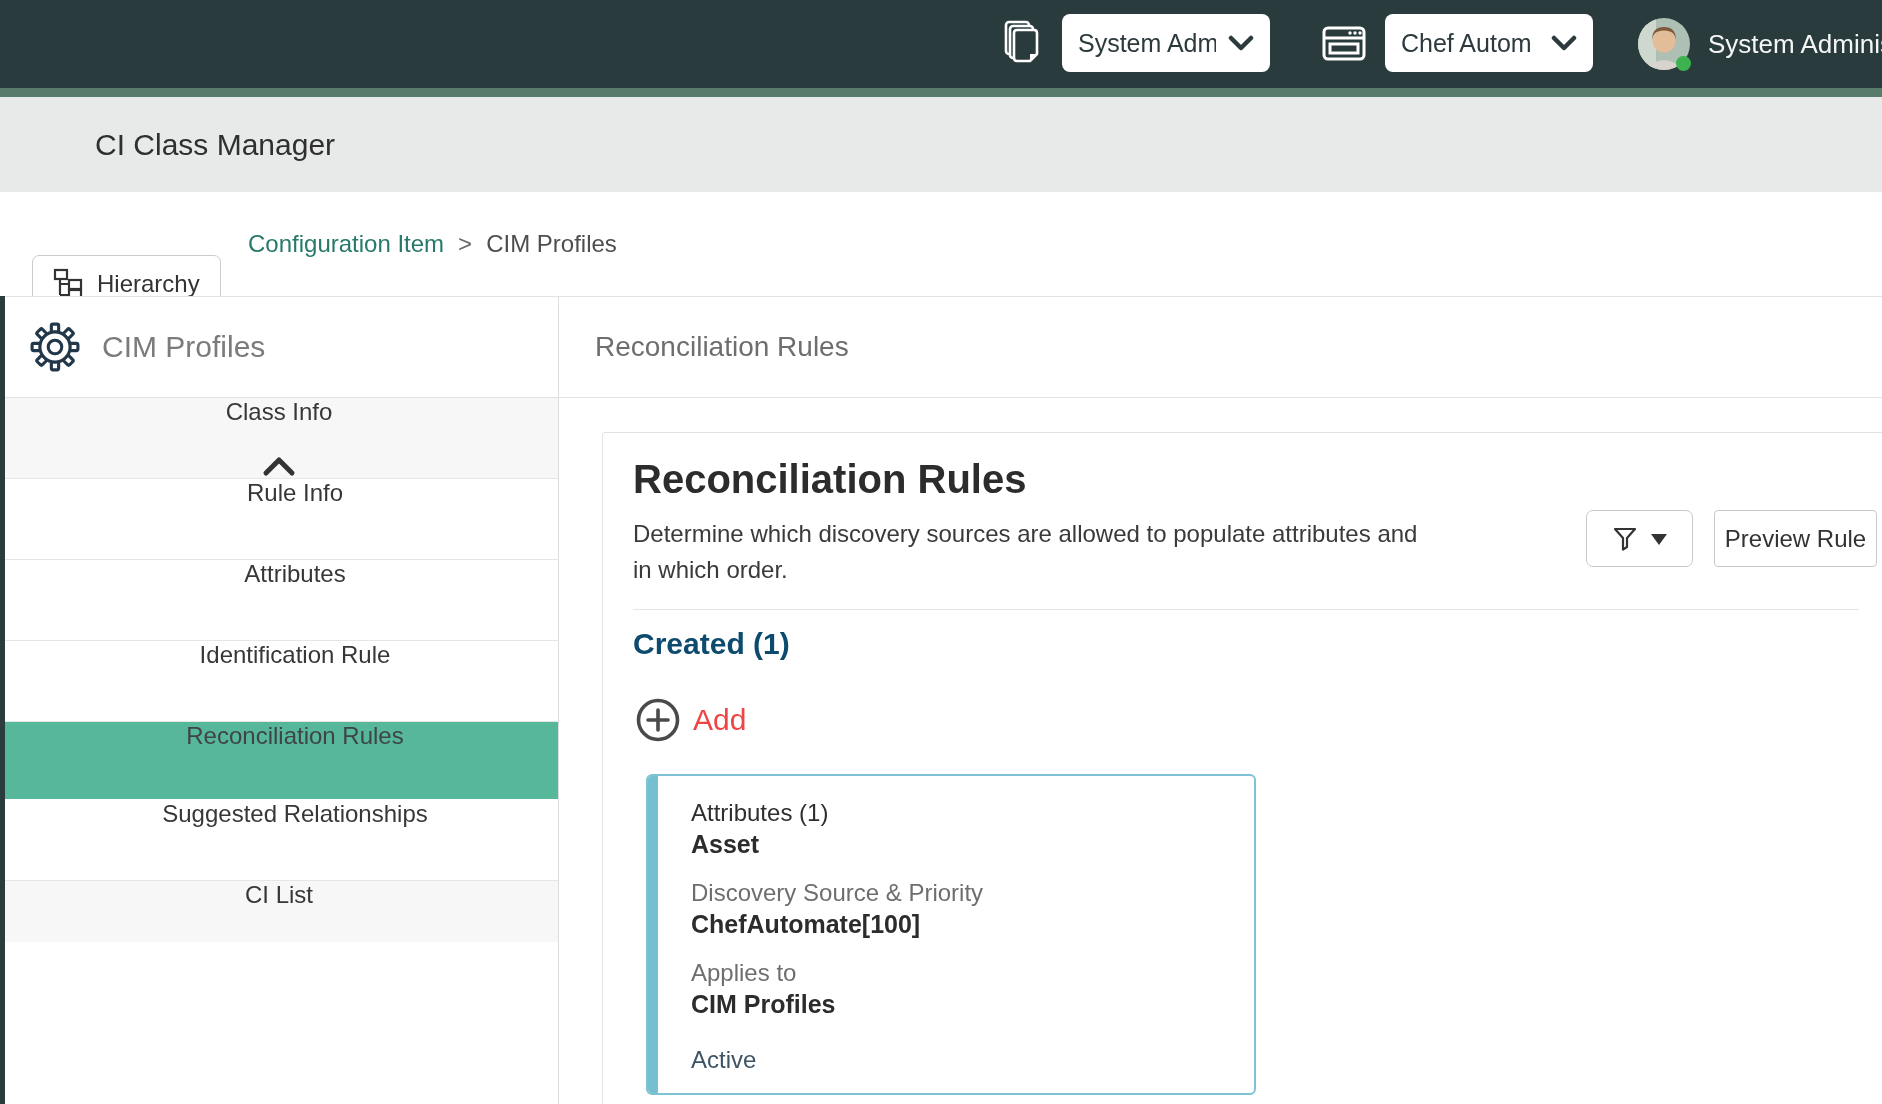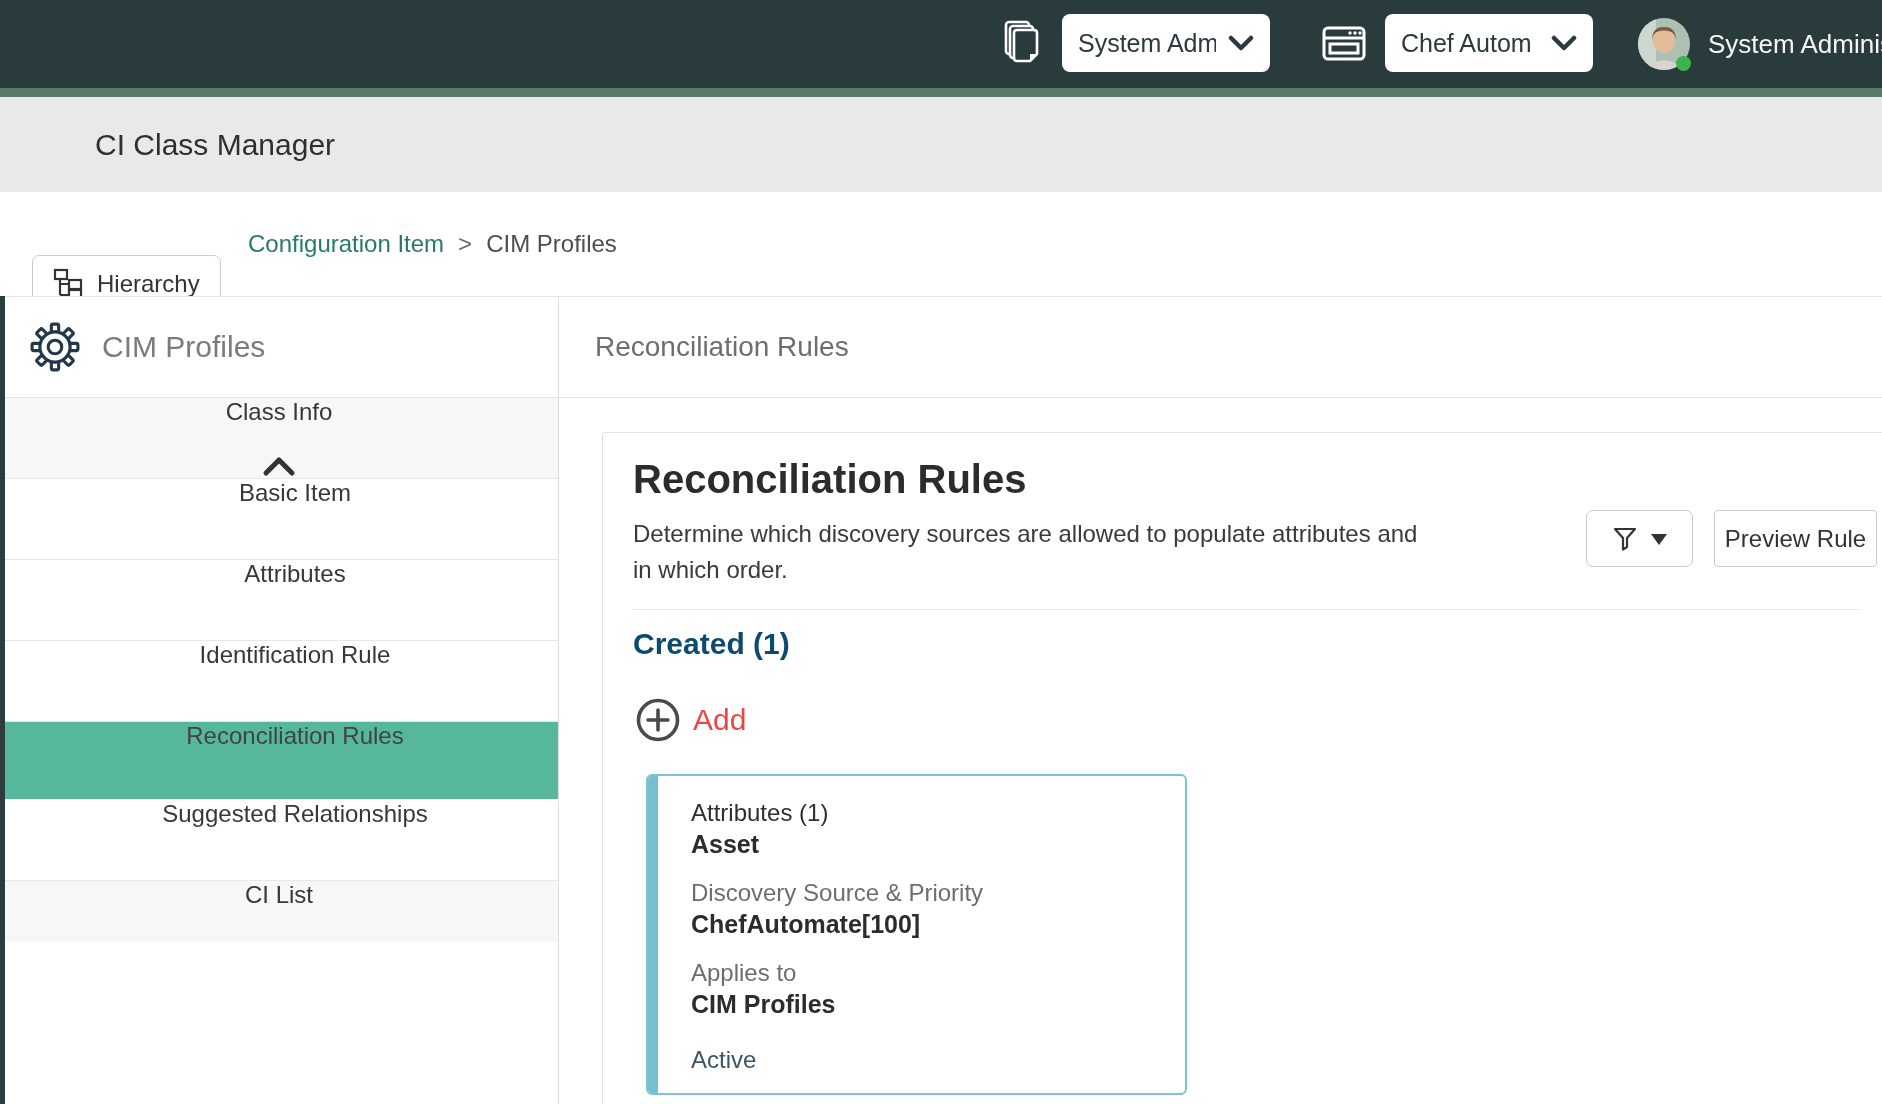--- a/index.html
+++ b/index.html
@@ -68,21 +68,21 @@
   .filter-btn { position:absolute; left:983px; top:77px; width:107px; height:57px; background:#fff;
     border:1px solid #c8c8c8; border-radius:7px; display:flex; align-items:center; justify-content:center; gap:12px; cursor:pointer; }
   .preview-btn { position:absolute; left:1111px; top:77px; width:163px; height:57px; background:#fff;
     border:1px solid #c8c8c8; border-radius:4px; display:flex; align-items:center; justify-content:center;
     font-size:24px; color:#333; cursor:pointer; }
   .card-hr { position:absolute; left:30px; right:32px; top:176px; height:0; border-top:1px solid #e5e5e5; }
   .created-heading { position:absolute; left:30px; top:194px; font-size:30px; font-weight:bold; color:#0c4a6e; }
   .add-btn { position:absolute; left:32px; top:264px; display:flex; align-items:center; gap:12px; cursor:pointer; }
   .add-label { font-size:30px; color:#ef4444; }
 
-  .rule-card { position:absolute; left:43px; top:341px; width:541px; height:321px;
+  .rule-card { position:absolute; left:43px; top:341px; width:610px; height:321px;
     border:2px solid #7cc4d5; border-radius:6px; overflow:hidden; cursor:pointer; background:#fff;padding-left:44px; }
   .rule-accent { position:absolute; left:0; top:0; bottom:0; width:10px; background:#74bfd0; }
   .rule-body { position:absolute; left:10px; top:0; right:0; bottom:0; padding:20px 0 0 33px; }
   .rl-plain { font-size:24px; color:#2f2f2f; line-height:30px; margin-top:2px; }
   .rl-bold  { font-size:25px; font-weight:bold; color:#2c2c2c; line-height:32px; }
   .rl-gray  { font-size:24px; color:#6e6e6e; line-height:30px; margin-top:18px; }
   .rl-status{ font-size:24px; color:#3d5366; margin-top:26px; }
 </style>
 </head>
 <body>
@@ -191,21 +191,21 @@
         <span class="sb-title">CIM Profiles</span>
       </div>
 
       <div class="sb-row">
         <span>Class Info</span>
         <svg width="34" height="22" viewBox="0 0 34 22" fill="none">
           <polyline points="4,17 17,4 30,17" stroke="#333" stroke-width="5" stroke-linecap="round" stroke-linejoin="round"></polyline>
         </svg>
       </div>
       <div class="sb-row sub">
-        <span>Basic Item</span>
+        <span>Rule Info</span>
       </div>
       <div class="sb-row sub">
         <span>Attributes</span>
       </div>
       <div class="sb-row sub">
         <span>Identification Rule</span>
       </div>
       <div class="sb-row sub selected">
         <span>Reconciliation Rules</span>
       </div>

